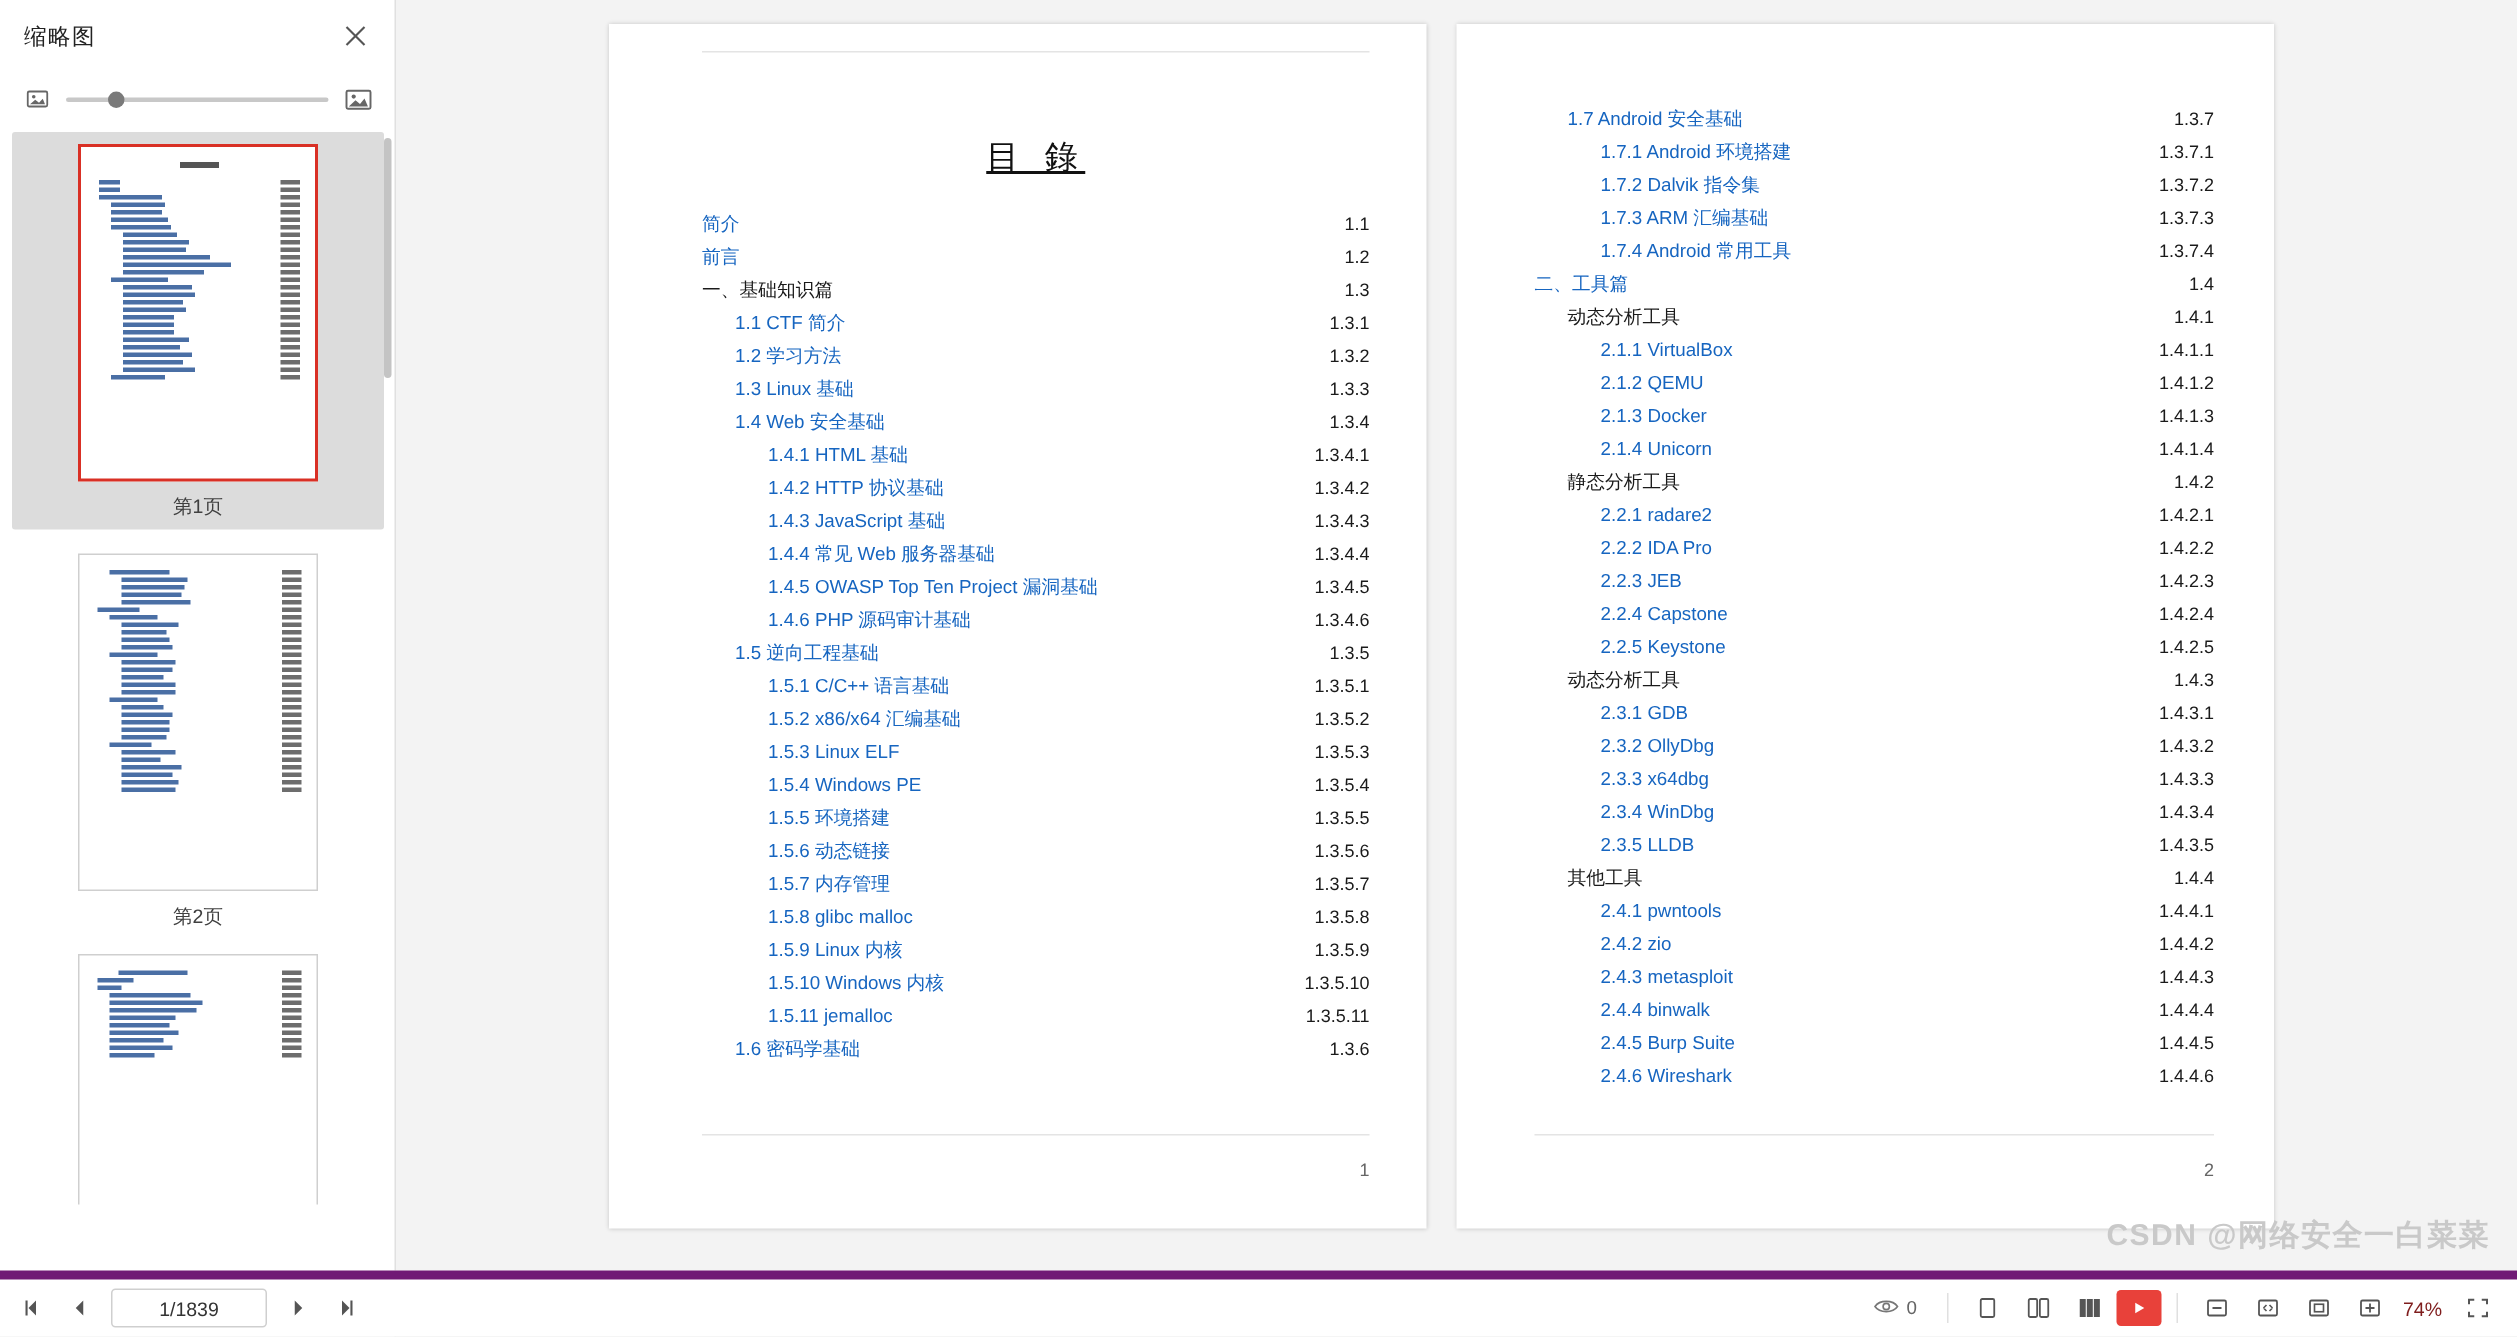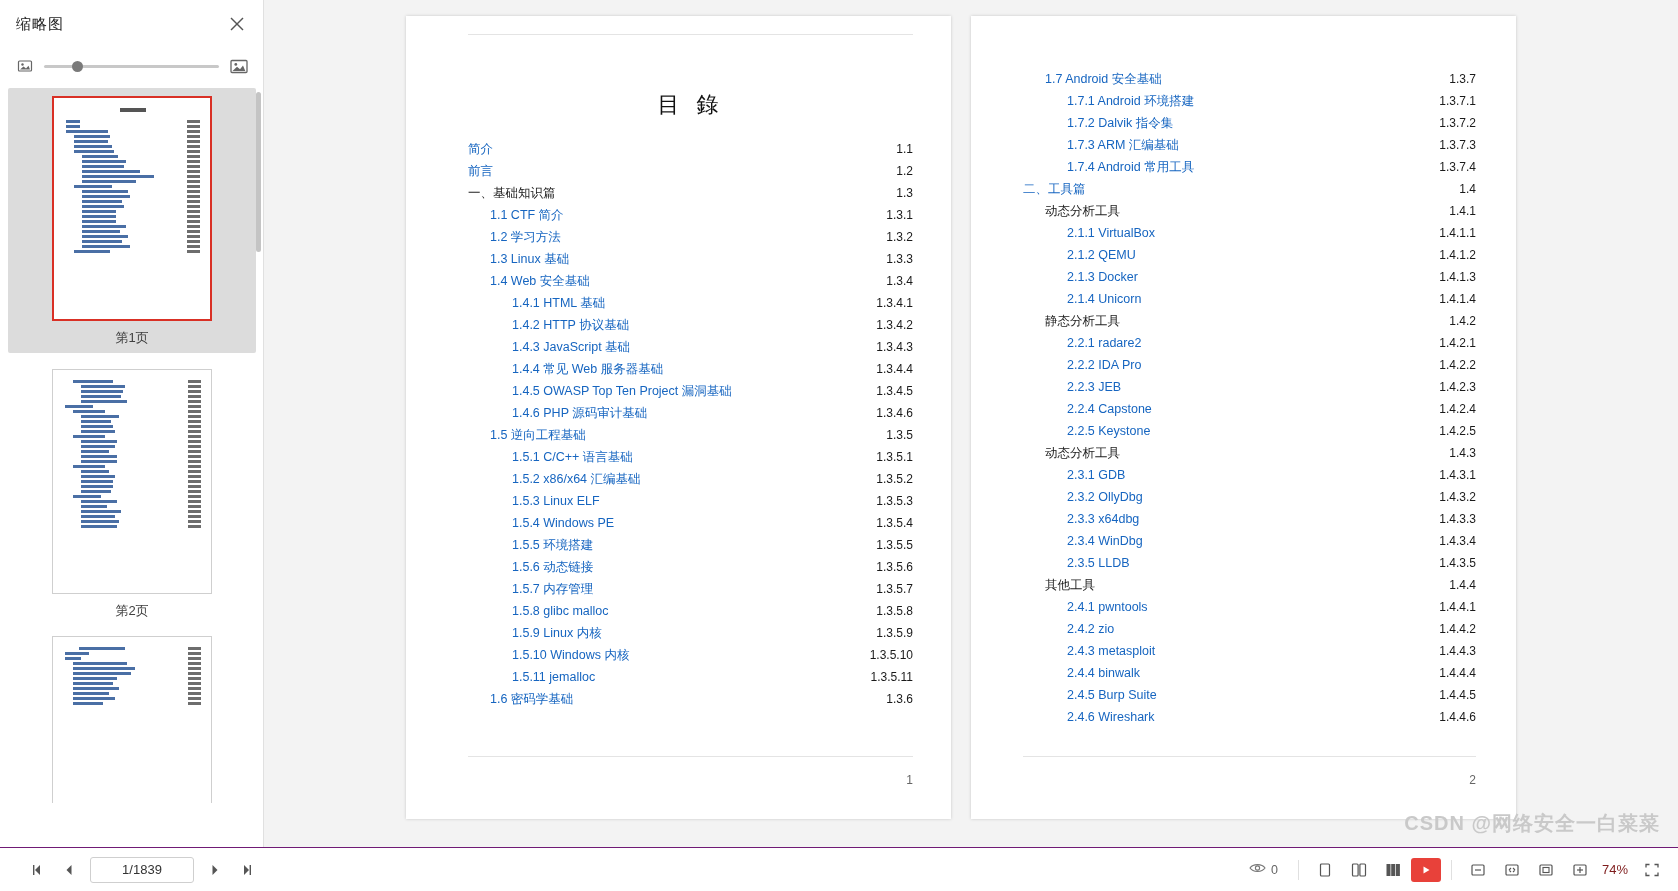--- a/index.html
+++ b/index.html
@@ -152,20 +152,21 @@
     position: absolute;
     left: 62px; right: 38px; top: 0; bottom: 0;
   }
   .doc-title {
     text-align: center;
     font-family: "DejaVu Serif", "Liberation Serif", serif;
     font-size: 22px;
     color: #111;
     letter-spacing: 5px;
     margin-top: 74px;
+    text-decoration: underline;
   }
   .top-rule {
     position: absolute;
     left: 0; right: 0; top: 18px;
     height: 1px; background: #e4e4e4;
   }
   .bot-rule {
     position: absolute;
     left: 0; right: 0; bottom: 62px;
     height: 1px; background: #e4e4e4;
@@ -209,22 +210,22 @@
     letter-spacing: 1px;
     user-select: none;
   }
 
   
   #bottombar {
     position: absolute;
     left: 0; bottom: 0;
     width: 1678px; height: 44px;
     background: #ffffff;
-    border-top: 1px solid #701a75;
-    display: flex; align-items: center; padding-left: 16px;
+    border-top: 6px solid #701a75;
+    display: flex; align-items: center;
   }
   #nav-group {
     display: flex; align-items: center;
     margin-left: 6px;
     gap: 2px;
   }
   .navbtn {
     width: 30px; height: 30px;
     display: flex; align-items: center; justify-content: center;
     color: #4a4a4a;

